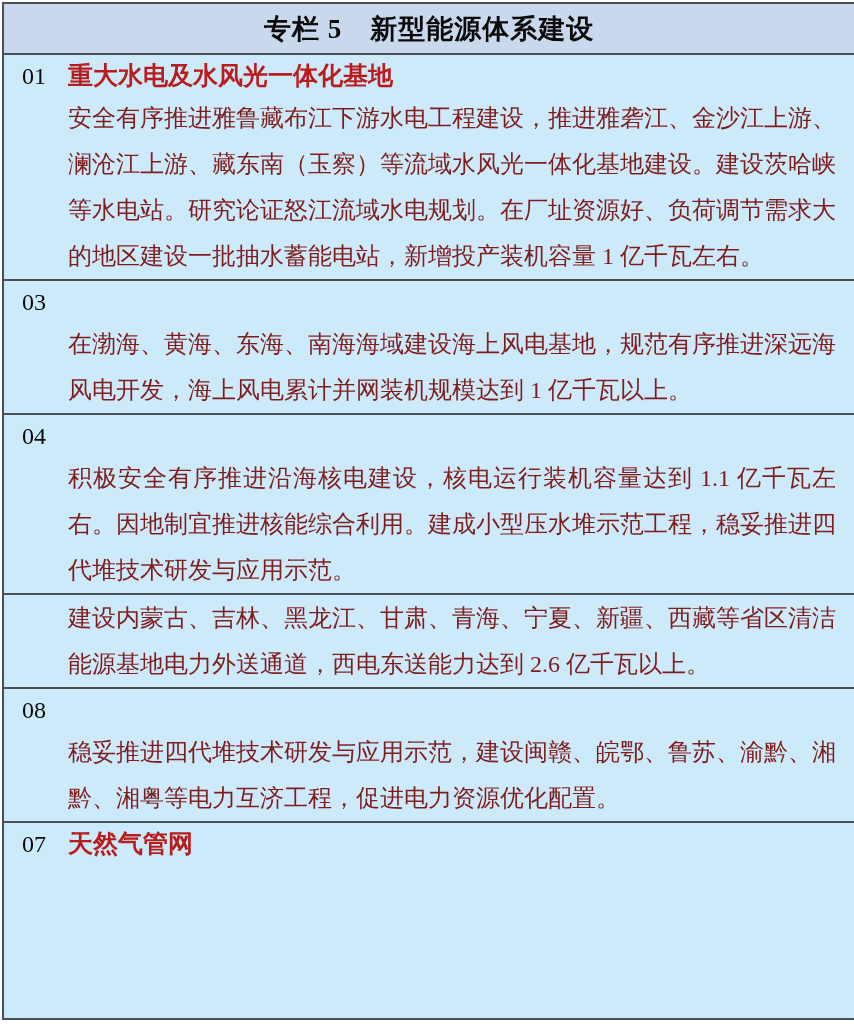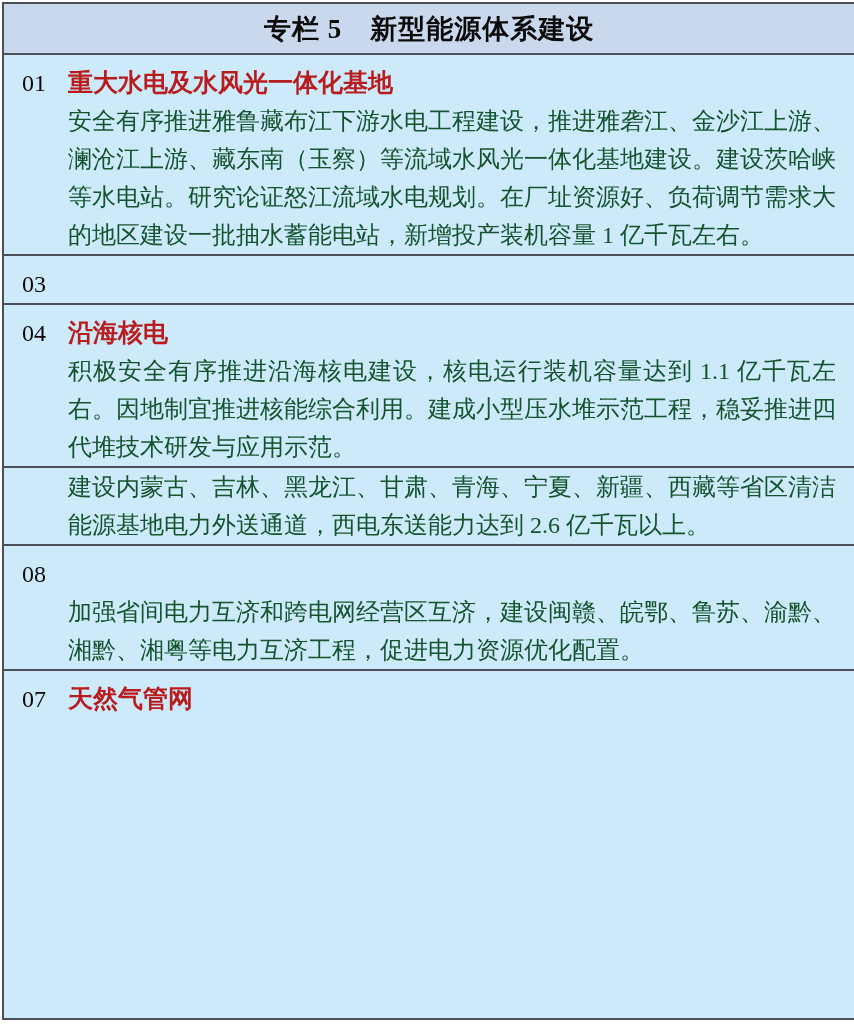--- a/index.html
+++ b/index.html
@@ -35,40 +35,40 @@
     padding: 0 18px;
     background: #cdeafb;
   }
   .section + .section {
     border-top: 2px solid #4a4f58;
   }
   .section-head {
     display: flex;
     align-items: flex-start;
     line-height: 38px;
-    margin-top: 9px;
+    margin-top: 2px;
   }
   .section-num {
     flex: 0 0 46px;
     font-size: 24px;
     font-weight: normal;
     color: #0a0a0a;
   }
   .section-title {
     font-size: 25px;
     font-weight: bold;
     color: #b91c1c;
   }
   .section-body {
     margin-left: 46px;
     font-size: 24px;
-    line-height: 38px;
+    line-height: 46px;
     text-align: justify;
     text-justify: inter-ideograph;
-    color: #14532d;
+    color: #7f1d1d;
   }
 </style>
 </head>
 <body>
 
 <div class="panel">
 
   <div class="panel-header">
     <div class="panel-title">专栏 5　新型能源体系建设</div>
   </div>
@@ -79,39 +79,39 @@
       <span class="section-title">重大水电及水风光一体化基地</span>
     </div>
     <p class="section-body">安全有序推进雅鲁藏布江下游水电工程建设，推进雅砻江、金沙江上游、澜沧江上游、藏东南（玉察）等流域水风光一体化基地建设。建设茨哈峡等水电站。研究论证怒江流域水电规划。在厂址资源好、负荷调节需求大的地区建设一批抽水蓄能电站，新增投产装机容量 1 亿千瓦左右。</p>
   </div>
 
 
   <div class="section">
     <div class="section-head">
       <span class="section-num">03</span>
     </div>
+    <p class="section-body">在渤海、黄海、东海、南海海域建设海上风电基地，规范有序推进深远海风电开发，海上风电累计并网装机规模达到 1 亿千瓦以上。</p>
   </div>
 
   <div class="section">
     <div class="section-head">
       <span class="section-num">04</span>
-      <span class="section-title">沿海核电</span>
     </div>
     <p class="section-body">积极安全有序推进沿海核电建设，核电运行装机容量达到 1.1 亿千瓦左右。因地制宜推进核能综合利用。建成小型压水堆示范工程，稳妥推进四代堆技术研发与应用示范。</p>
   </div>
 
   <div class="section">
     <p class="section-body">建设内蒙古、吉林、黑龙江、甘肃、青海、宁夏、新疆、西藏等省区清洁能源基地电力外送通道，西电东送能力达到 2.6 亿千瓦以上。</p>
   </div>
 
   <div class="section">
     <div class="section-head">
       <span class="section-num">08</span>
     </div>
-    <p class="section-body">加强省间电力互济和跨电网经营区互济，建设闽赣、皖鄂、鲁苏、渝黔、湘黔、湘粤等电力互济工程，促进电力资源优化配置。</p>
+    <p class="section-body">稳妥推进四代堆技术研发与应用示范，建设闽赣、皖鄂、鲁苏、渝黔、湘黔、湘粤等电力互济工程，促进电力资源优化配置。</p>
   </div>
 
   <div class="section">
     <div class="section-head">
       <span class="section-num">07</span>
       <span class="section-title">天然气管网</span>
     </div>
 
   </div>
 

